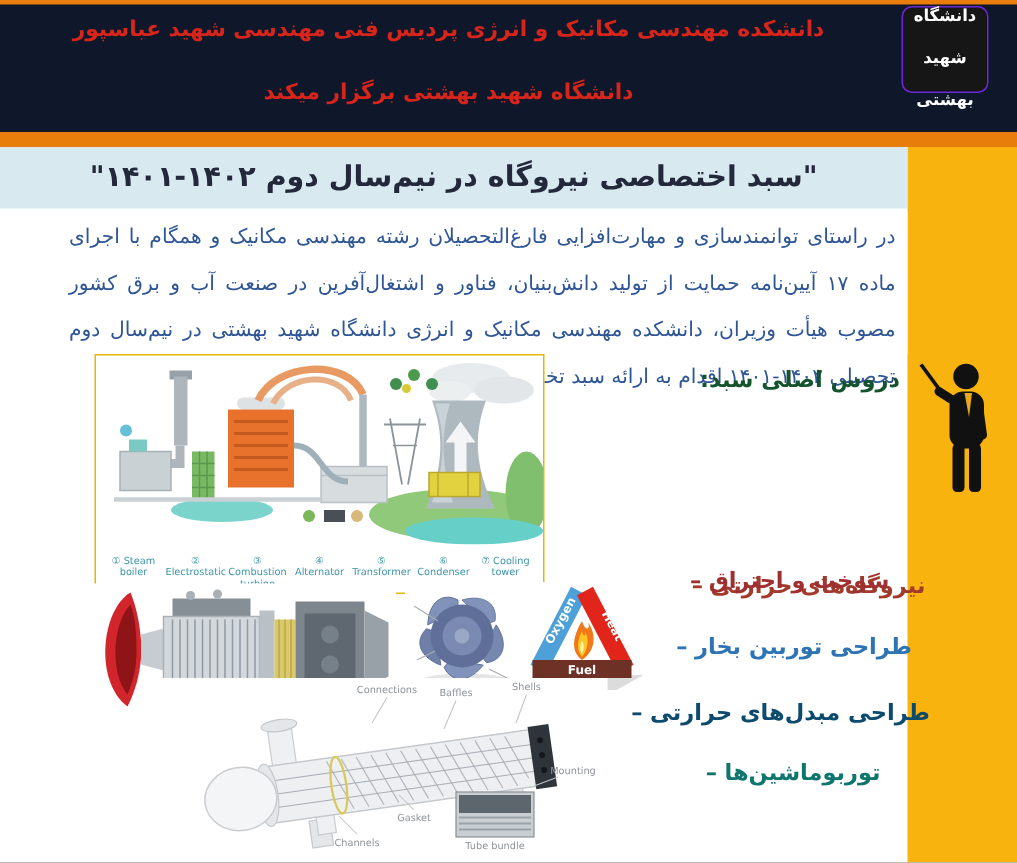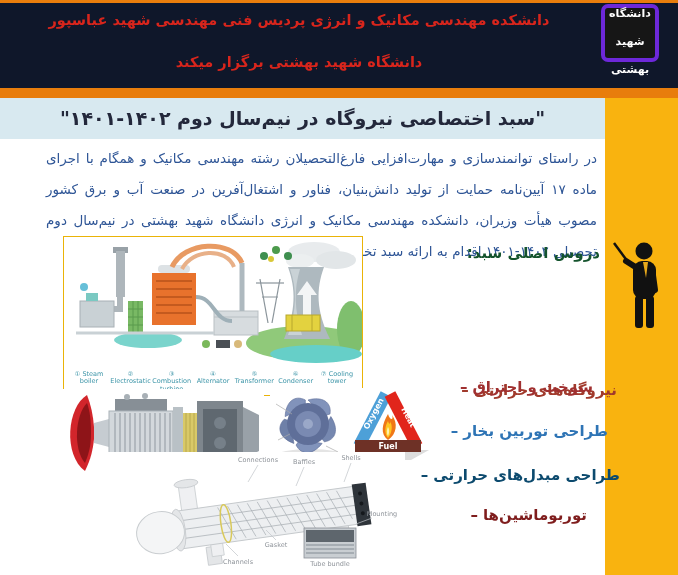--- a/index.html
+++ b/index.html
@@ -11,21 +11,21 @@
   }
   
   .top-band { position:absolute; left:0; top:0; width:678px; height:88px; background:#0f172a; }
   .top-line { position:absolute; left:0; top:0; width:678px; height:3px; background:#E87D0C; }
   .hdr-txt { position:absolute; left:0; right:80px; text-align:center; direction:rtl;
              color:#D8251C; font-weight:bold; font-size:14.5px; }
   .hdr-line1 { top:12px; }
   .hdr-line2 { top:54px; }
   .logo { position:absolute; left:601px; top:4px; width:58px; height:58px;
           background:#161616; border-radius:7px; display:flex; flex-direction:column;
-          align-items:center; justify-content:space-between; gap:16px; border:4px solid #6d28d9; }
+          align-items:center; justify-content:space-between; gap:16px; border:1px solid #6d28d9; }
   .logo span { color:#fff; font-size:11px; font-weight:bold; line-height:12px; direction:rtl; }
   .logo .logo-dots { color:#fff; font-size:5px; letter-spacing:1px; line-height:6px; }
   
   .divider { position:absolute; left:0; top:88px; width:678px; height:10px; background:#E87D0C; }
   
   .right-strip { position:absolute; left:605px; top:98px; width:73px; height:477px; background:#F9B30F; }
   
   .title-bar { position:absolute; left:0; top:98px; width:605px; height:41px;
                background:#D8E9F0; color:#23283B; direction:rtl;
                font-size:19px; font-weight:bold; text-align:center; line-height:41px; }
@@ -90,21 +90,21 @@
   </div>
   <div class="course-item ci-1" style="color: rgb(160, 48, 48); text-align: center;">
     <span class="dash">–</span><span>سوخت و احتراق</span>
   </div>
   <div class="course-item ci-2" style="color: rgb(46, 116, 181);">
     <span class="dash">–</span><span>طراحی توربین بخار</span>
   </div>
   <div class="course-item ci-3" style="color: #0c4a6e; margin-left: 19px;">
     <span class="dash">–</span><span>طراحی مبدل‌های حرارتی</span>
   </div>
-  <div class="course-item ci-4" style="color: #7f1d1d; text-align: right;">
+  <div class="course-item ci-4" style="color: #0f766e; text-align: right;">
     <span class="dash">–</span><span>توربوماشین‌ها</span>
   </div>
 
   <svg class="teacher" viewBox="0 0 58 96">
     <line x1="3" y1="5" x2="17" y2="24" stroke="#111" stroke-width="2.5"></line>
     <circle cx="33" cy="13" r="8.5" fill="#111"></circle>
     <rect x="22" y="23" width="23" height="38" rx="9" fill="#111"></rect>
     <line x1="26" y1="30" x2="15" y2="23" stroke="#111" stroke-width="6" stroke-linecap="round"></line>
     <line x1="41" y1="30" x2="44" y2="52" stroke="#111" stroke-width="6" stroke-linecap="round"></line>
     <polygon points="32,24 37,24 35,40" fill="#E8A91C"></polygon>

